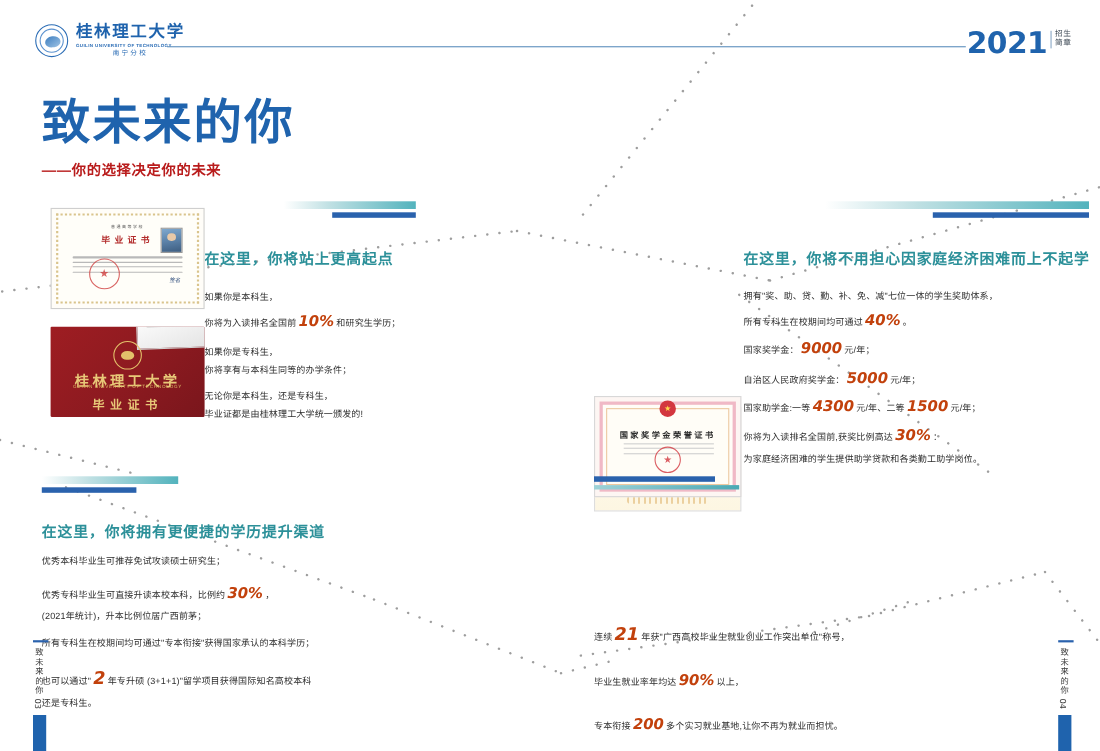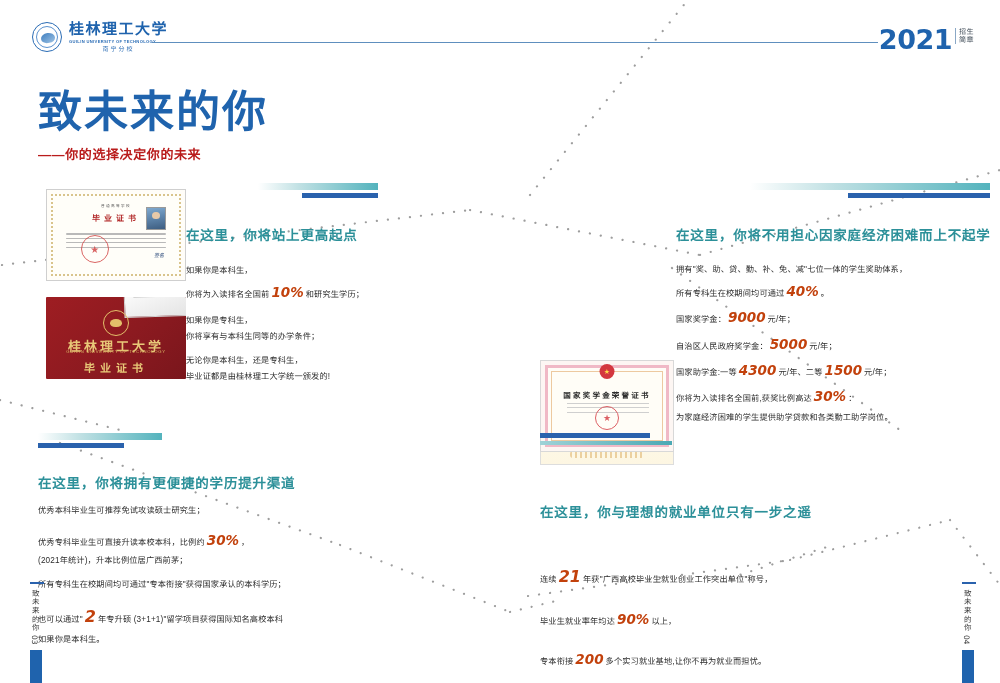--- a/index.html
+++ b/index.html
@@ -445,29 +445,28 @@
 
   <div class="body-txt" id="body-2" style="left:38px; top:503px;">
       <p><span>优秀本科毕业生可推荐免试攻读硕士研究生；</span></p>
       <div class="gap"></div>
       <p><span>优秀专科毕业生可直接升读本校本科，比例约</span><span class="hl">30%</span><span>，</span></p>
       <p><span>(2021年统计)，升本比例位居广西前茅；</span></p>
       <div class="gap"></div>
       <p><span>所有专科生在校期间均可通过"专本衔接"获得国家承认的本科学历；</span></p>
       <div class="gap"></div>
       <p><span>也可以通过"</span><span class="hl hl-lg">2</span><span>年专升硕 (3+1+1)"留学项目获得国际知名高校本科</span></p>
-      <p><span>如果你是本科生。</span></p>
+      <p><span>还是专科生。</span></p>
     </div>
 
   <div class="bars" style="left:540px; top:433px; width:132px;">
     <div class="bar-blue" style="width:110px; margin-top:0;"></div>
     <div class="bar-teal2" style="width:132px;"></div>
   </div>
 
-  <div class="sec-head" style="left:540px; top:501px;">在这里，你与理想的就业单位只有一步之遥</div>
 
   <div class="body-txt" id="body-3" style="left:540px; top:554px; line-height:2.9;">
       <p><span>连续</span><span class="hl hl-lg">21</span><span>年获"广西高校毕业生就业创业工作突出单位"称号，</span></p>
       <p><span>毕业生就业率年均达</span><span class="hl">90%</span><span>以上，</span></p>
       <p><span>专本衔接</span><span class="hl">200</span><span>多个实习就业基地,让你不再为就业而担忧。</span></p>
     </div>
 
   <div class="foot" style="left:30px; bottom:0;">
     <div class="foot-rule"></div>
     <div class="foot-vert">致未来的你</div>

